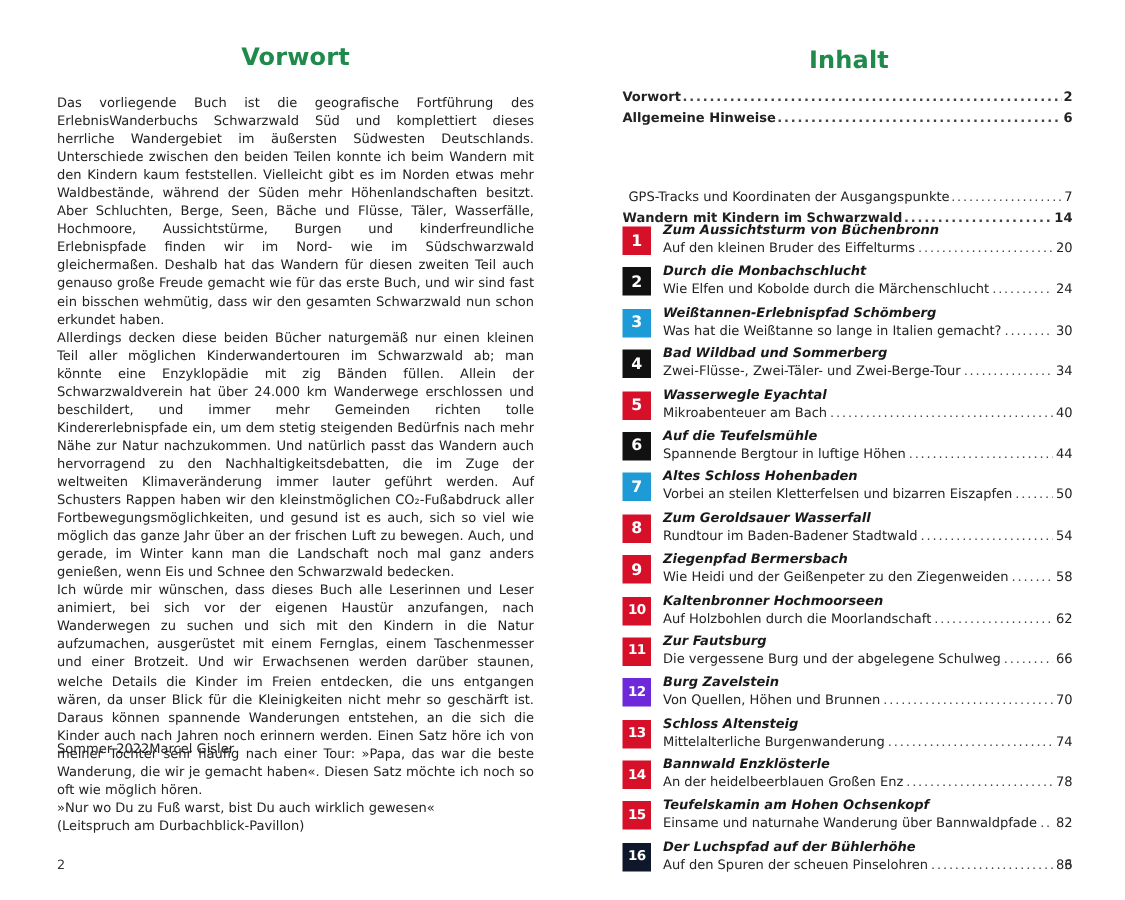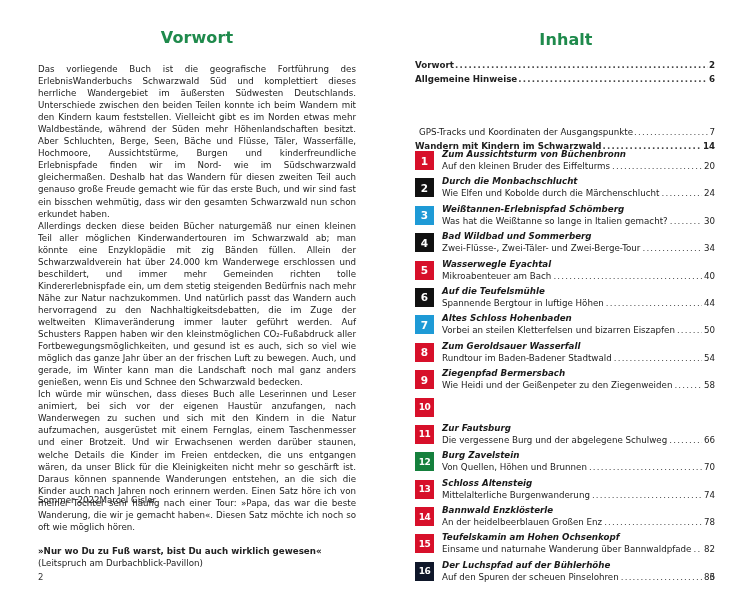--- a/index.html
+++ b/index.html
@@ -18,21 +18,21 @@
   .page-left .title { top: 28px; left: 38px; width: 318px; }
   .page-right .title { top: 30px; left: 38px; width: 306px; }
 
   
   .foreword {
     position: absolute; left: 38px; top: 63px; width: 318px;
     font-size: 8.7px; line-height: 12.05px; text-align: justify;
     hyphens: manual; color: #222;
   }
   .foreword p { margin: 0; }
-  .foreword .quote { margin-top: 12px; font-weight: bold; }
+  .foreword .quote { margin-top: 0; }
   .signature {
     position: absolute; left: 38px; top: 495px; width: 318px;
     font-size: 8.7px; display: flex; justify-content: flex-start; color: #222;
   }
   .pagenum { position: absolute; top: 572px; font-size: 8.5px; color: #333; }
   .page-left .pagenum { left: 38px; }
   .page-right .pagenum { right: 35px; }
 
   
   .toc { position: absolute; left: 40px; top: 59px; width: 300px; }
@@ -208,34 +208,42 @@
           <div class="tour-title">Ziegenpfad Bermersbach</div>
           <div class="tour-sub">
             <span>Wie Heidi und der Geißenpeter zu den Ziegenweiden</span>
             <span class="dots"></span>
             <span>58</span>
           </div>
         </div>
       </div>
       <div class="tour">
         <div class="badge small" style="background:#d7102a">10</div>
+        <div class="tour-text">
+          <div class="tour-title">Kaltenbronner Hochmoorseen</div>
+          <div class="tour-sub">
+            <span>Auf Holzbohlen durch die Moorlandschaft</span>
+            <span class="dots"></span>
+            <span>62</span>
+          </div>
+        </div>
       </div>
       <div class="tour">
         <div class="badge small" style="background:#d7102a">11</div>
         <div class="tour-text">
           <div class="tour-title">Zur Fautsburg</div>
           <div class="tour-sub">
             <span>Die vergessene Burg und der abgelegene Schulweg</span>
             <span class="dots"></span>
             <span>66</span>
           </div>
         </div>
       </div>
       <div class="tour">
-        <div class="badge small" style="background:#15803d">12</div>
+        <div class="badge small" style="background:#6d28d9">12</div>
         <div class="tour-text">
           <div class="tour-title">Burg Zavelstein</div>
           <div class="tour-sub">
             <span>Von Quellen, Höhen und Brunnen</span>
             <span class="dots"></span>
             <span>70</span>
           </div>
         </div>
       </div>
       <div class="tour">

